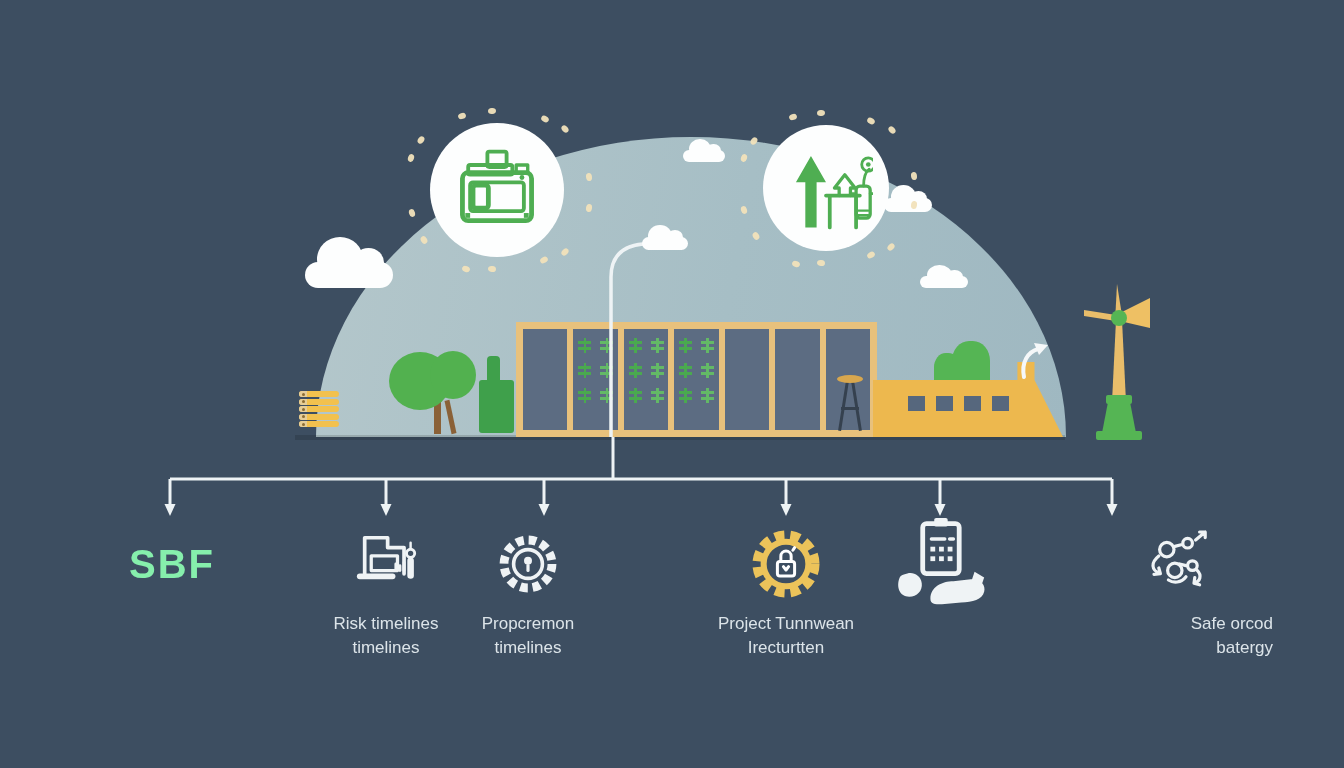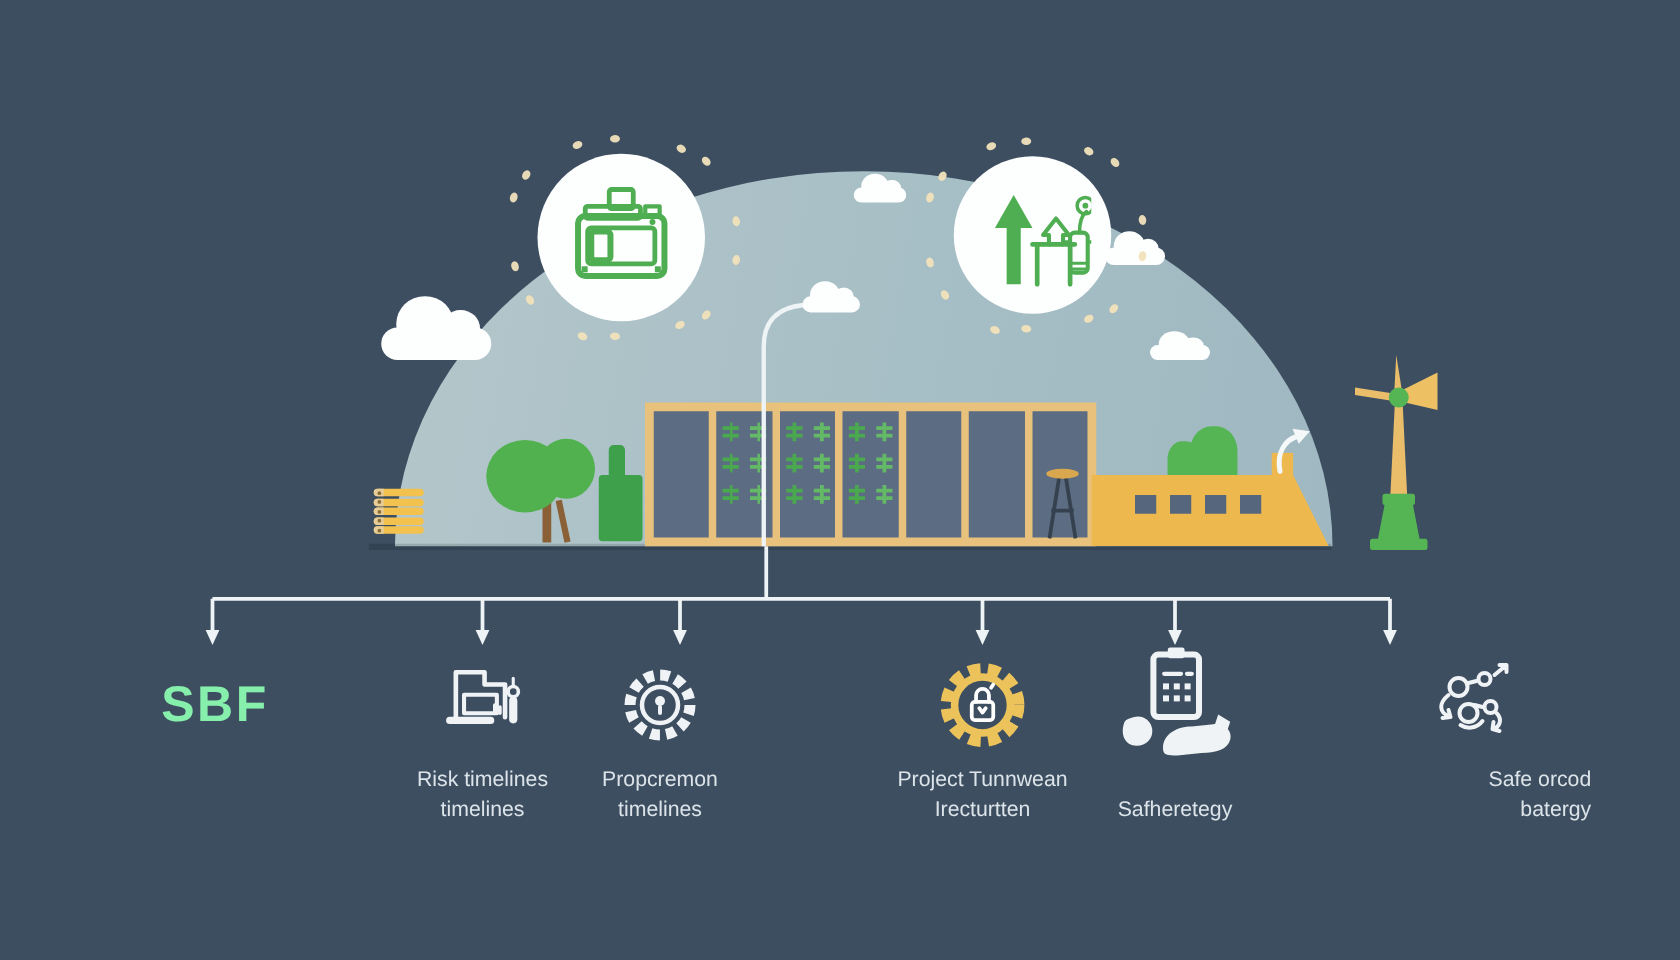--- a/index.html
+++ b/index.html
@@ -327,23 +327,20 @@
             <rect x="49" y="42" width="5" height="5"></rect>
             <rect x="58" y="42" width="5" height="5"></rect>
         </g>
         <g fill="#eff3f5" stroke="none">
           <path d="M8 64 C4 74 8 84 18 84 C26 84 32 78 31 70 C30 62 22 58 16 60 C12 61 9 62 8 64 Z"></path>
           <path d="M40 86 C40 74 52 68 64 68 L82 66 C92 65 98 72 96 79 C94 87 84 90 72 90 L52 92 C44 92 40 92 40 86 Z"></path>
           <path d="M86 58 L96 64 L92 76 L82 70 Z"></path>
         </g>
       </svg>
     </div>
-    <div class="labels pad2">
-      <span>Safheretegy</span>
-    </div>
   </div>
 
   <div class="col" style="left:1178px;text-align:right;">
     <div class="icon-box">
       <svg width="80" height="80" viewBox="0 0 100 100" fill="none" stroke="#eff3f5" stroke-width="4" stroke-linecap="round" stroke-linejoin="round">
         <circle cx="36" cy="32" r="9"></circle>
         <circle cx="62" cy="24" r="6"></circle>
         <circle cx="46" cy="58" r="9"></circle>
         <circle cx="68" cy="52" r="6"></circle>
         <path d="M46 28 L54 26"></path>

